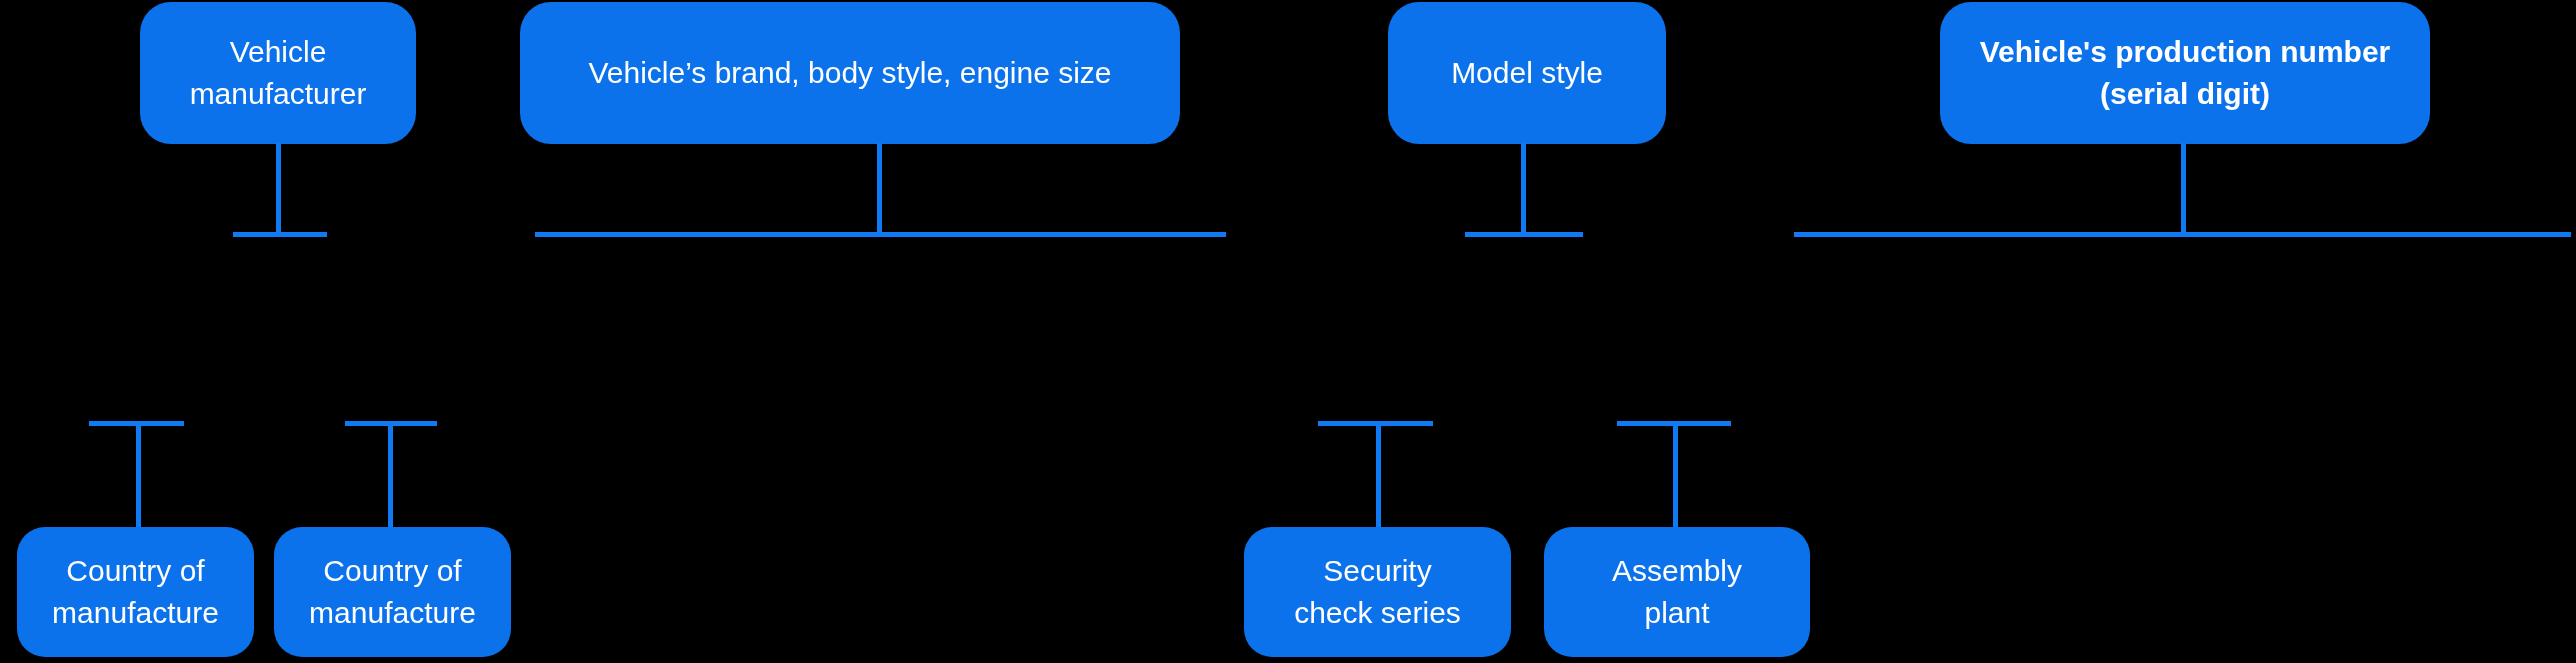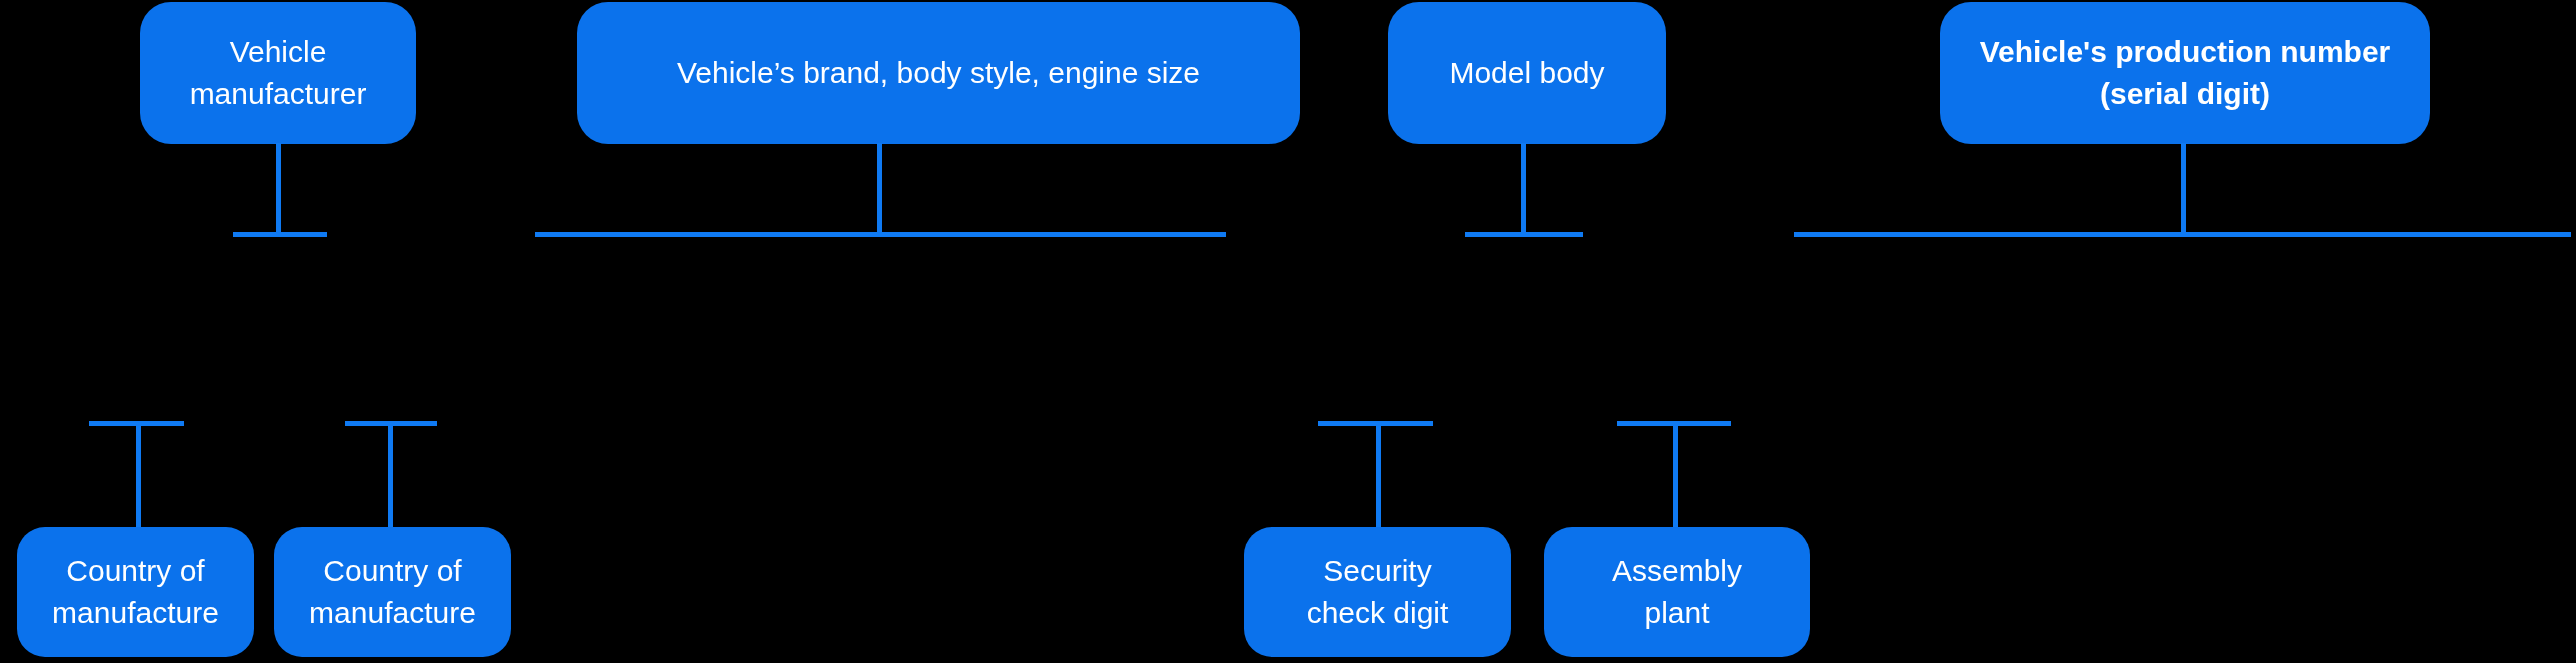--- a/index.html
+++ b/index.html
@@ -30,21 +30,21 @@
     text-align:center;
     font-size:30px;
     line-height:42px;
     font-weight:400;
   }
   .node .ln{display:block;white-space:nowrap;}
   .node-top{top:2px;height:142px;border-radius:31px;}
   .node-bottom{top:527px;height:130px;border-radius:28px;}
 
   .n-b1{left:140px;width:276px;}
-  .n-b2{left:577px;width:723px;}
+  .n-b2{left:520px;width:660px;}
   .n-b3{left:1388px;width:278px;}
   .n-b4{left:1940px;width:490px;font-weight:bold;}
 
   .n-b5{left:17px;width:237px;}
   .n-b6{left:274px;width:237px;}
   .n-b7{left:1244px;width:267px;}
   .n-b8{left:1544px;width:266px;}
 
   .stem,.bar{position:absolute;background:var(--line-color);}
   .stem{width:5.4px;}
@@ -82,21 +82,21 @@
   <div class="node node-top n-b1">
     <span class="ln">Vehicle</span>
     <span class="ln">manufacturer</span>
   </div>
 
   <div class="node node-top n-b2">
     <span class="ln">Vehicle’s brand, body style, engine size</span>
   </div>
 
   <div class="node node-top n-b3">
-    <span class="ln">Model body</span>
+    <span class="ln">Model style</span>
   </div>
 
   <div class="node node-top n-b4">
     <span class="ln">Vehicle's production number</span>
     <span class="ln">(serial digit)</span>
   </div>
 
   <div class="stem stem-top c1-stem"></div>
   <div class="bar bar-top c1-bar"></div>
 
@@ -126,21 +126,21 @@
     <span class="ln">manufacture</span>
   </div>
 
   <div class="node node-bottom n-b6">
     <span class="ln">Country of</span>
     <span class="ln">manufacture</span>
   </div>
 
   <div class="node node-bottom n-b7">
     <span class="ln">Security</span>
-    <span class="ln">check digit</span>
+    <span class="ln">check series</span>
   </div>
 
   <div class="node node-bottom n-b8">
     <span class="ln">Assembly</span>
     <span class="ln">plant</span>
   </div>
 
 </div>
 
 

